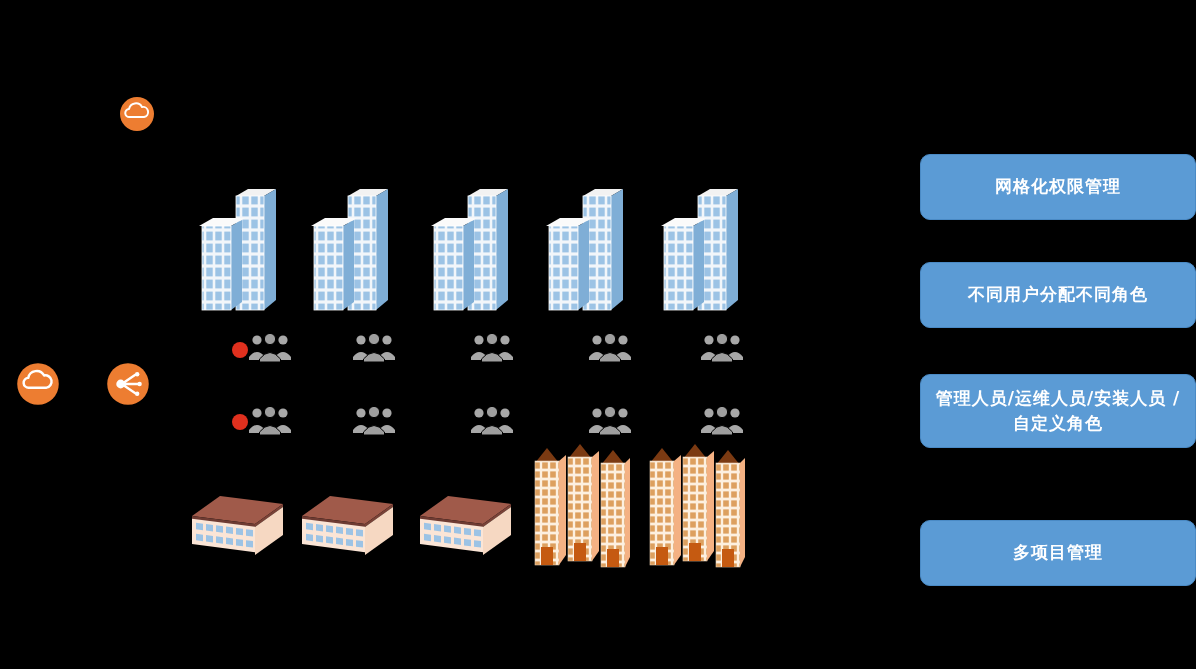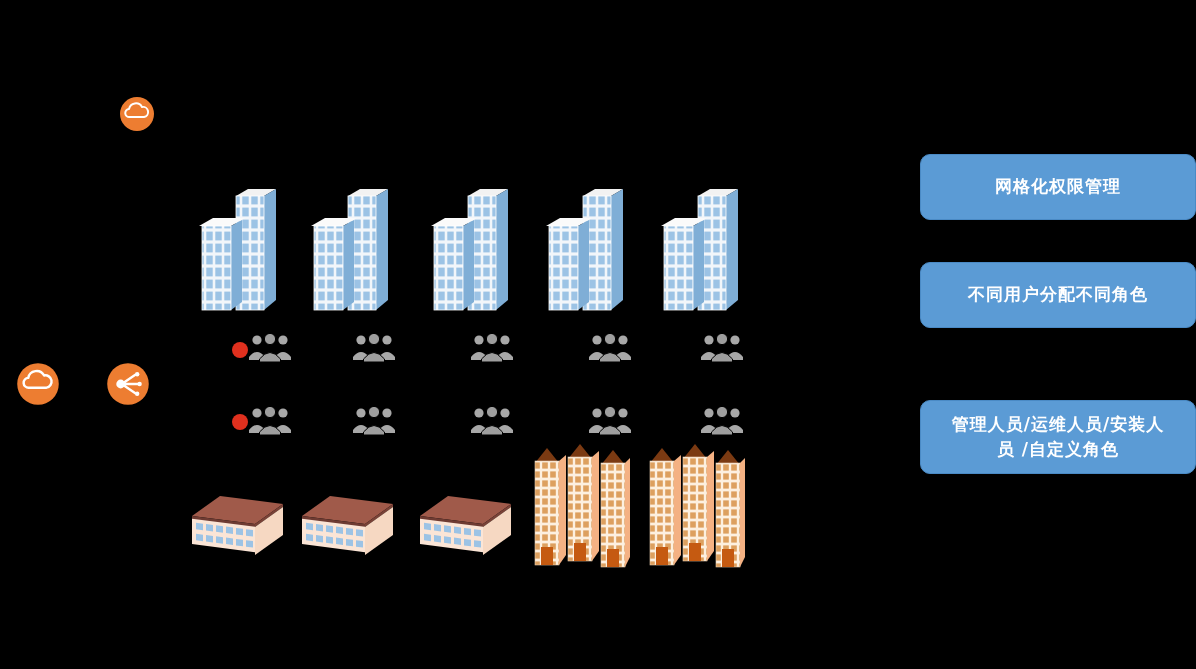--- a/index.html
+++ b/index.html
@@ -18,21 +18,21 @@
   .abs{position:absolute;}
   .icon-badge{position:absolute;}
   .panel{
     position:absolute;left:920px;width:276px;
     background:var(--panel);
     border:1px solid #4A8AC5;
     border-radius:10px;
     display:flex;align-items:center;justify-content:center;
     color:var(--panel-text);
     font-size:17px;font-weight:600;text-align:center;
-    padding:4px 30px;box-sizing:border-box;
+    padding:4px 14px;box-sizing:border-box;
     line-height:1.5;letter-spacing:1px;
   }
   .dot{
     position:absolute;width:16px;height:16px;border-radius:50%;
     background:var(--marker-red);
   }
   svg{display:block;}
 </style>
 </head>
 <body>
@@ -390,17 +390,20 @@
       </g>
     </svg>
   </div>
 
   <div class="panel" style="top:154px;height:66px">
     <span>网格化权限管理</span>
   </div>
   <div class="panel" style="top:262px;height:66px">
     <span>不同用户分配不同角色</span>
   </div>
-  <div class="panel" style="top:400px;height:74px">
+  <div class="panel" style="top:374px;height:74px">
     <span>管理人员/运维人员/安装人员 /自定义角色</span>
   </div>
+  <div class="panel" style="top:520px;height:66px">
+    <span>多项目管理</span>
+  </div>
 
 </div>
 
 </body></html>

